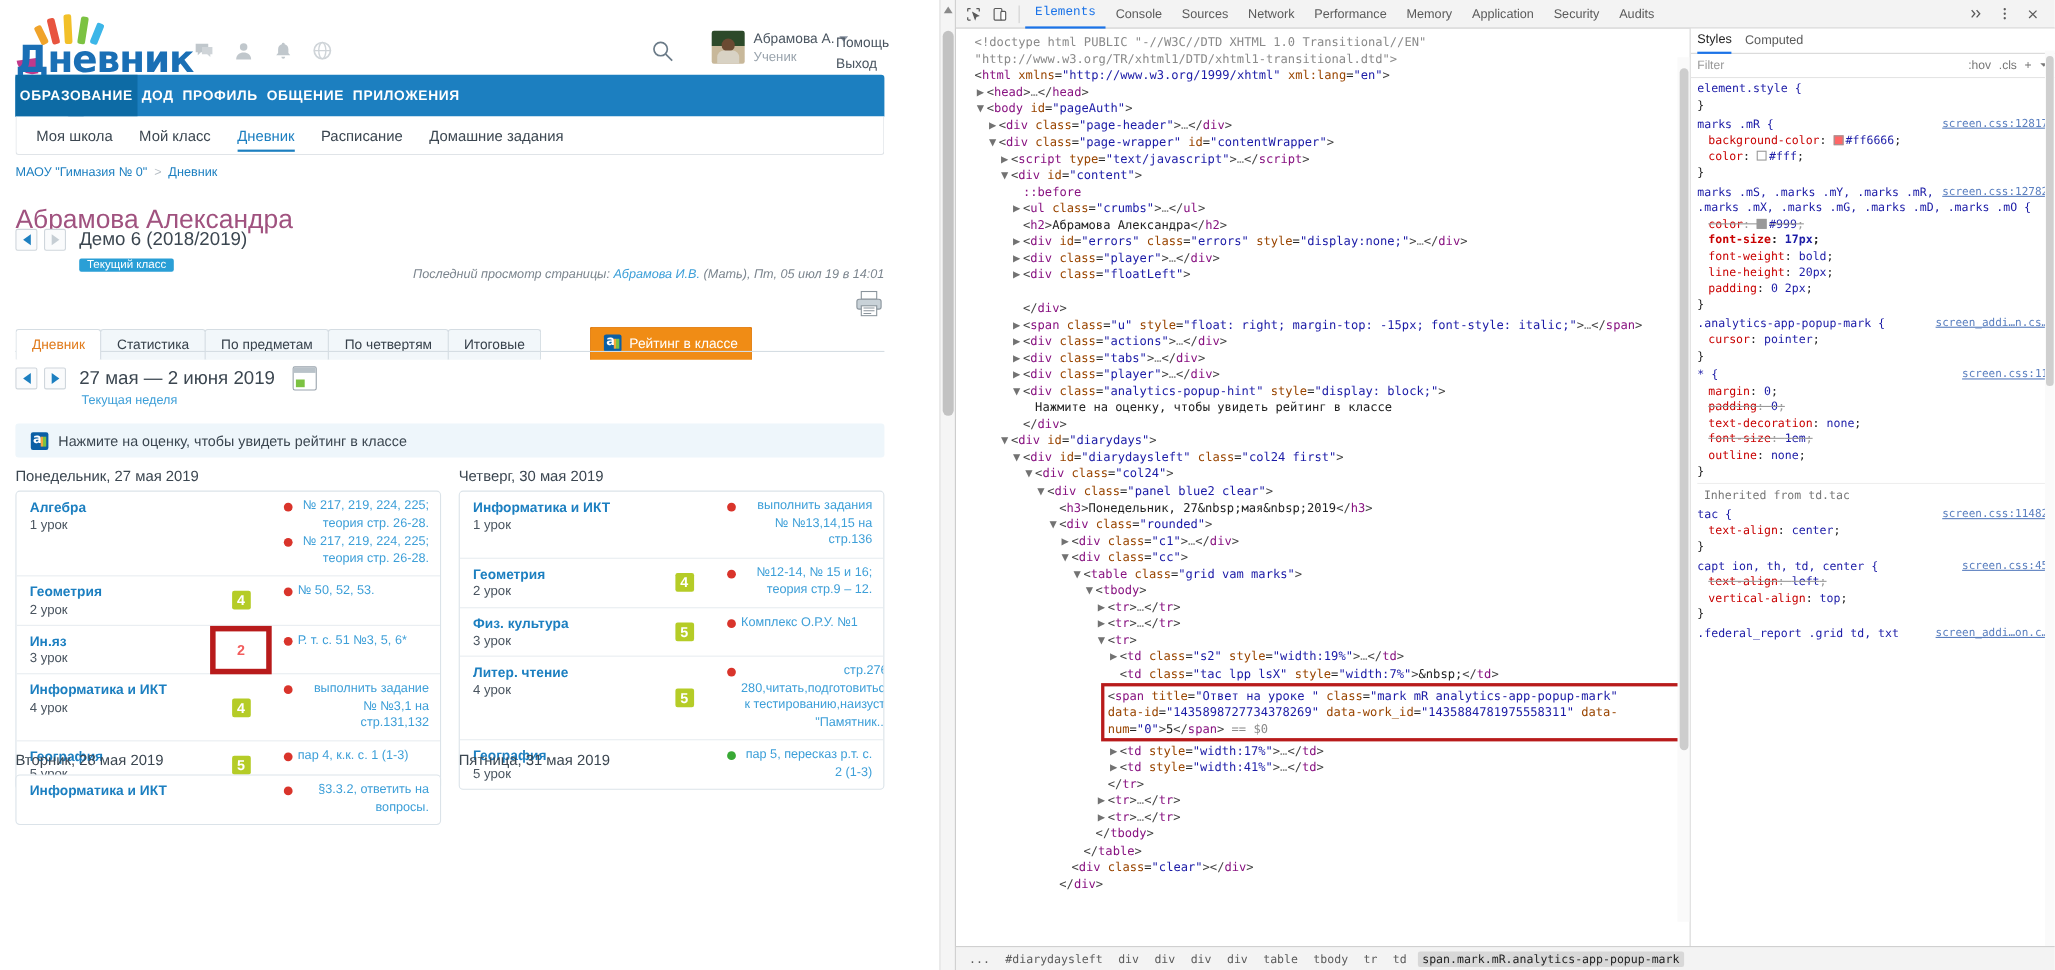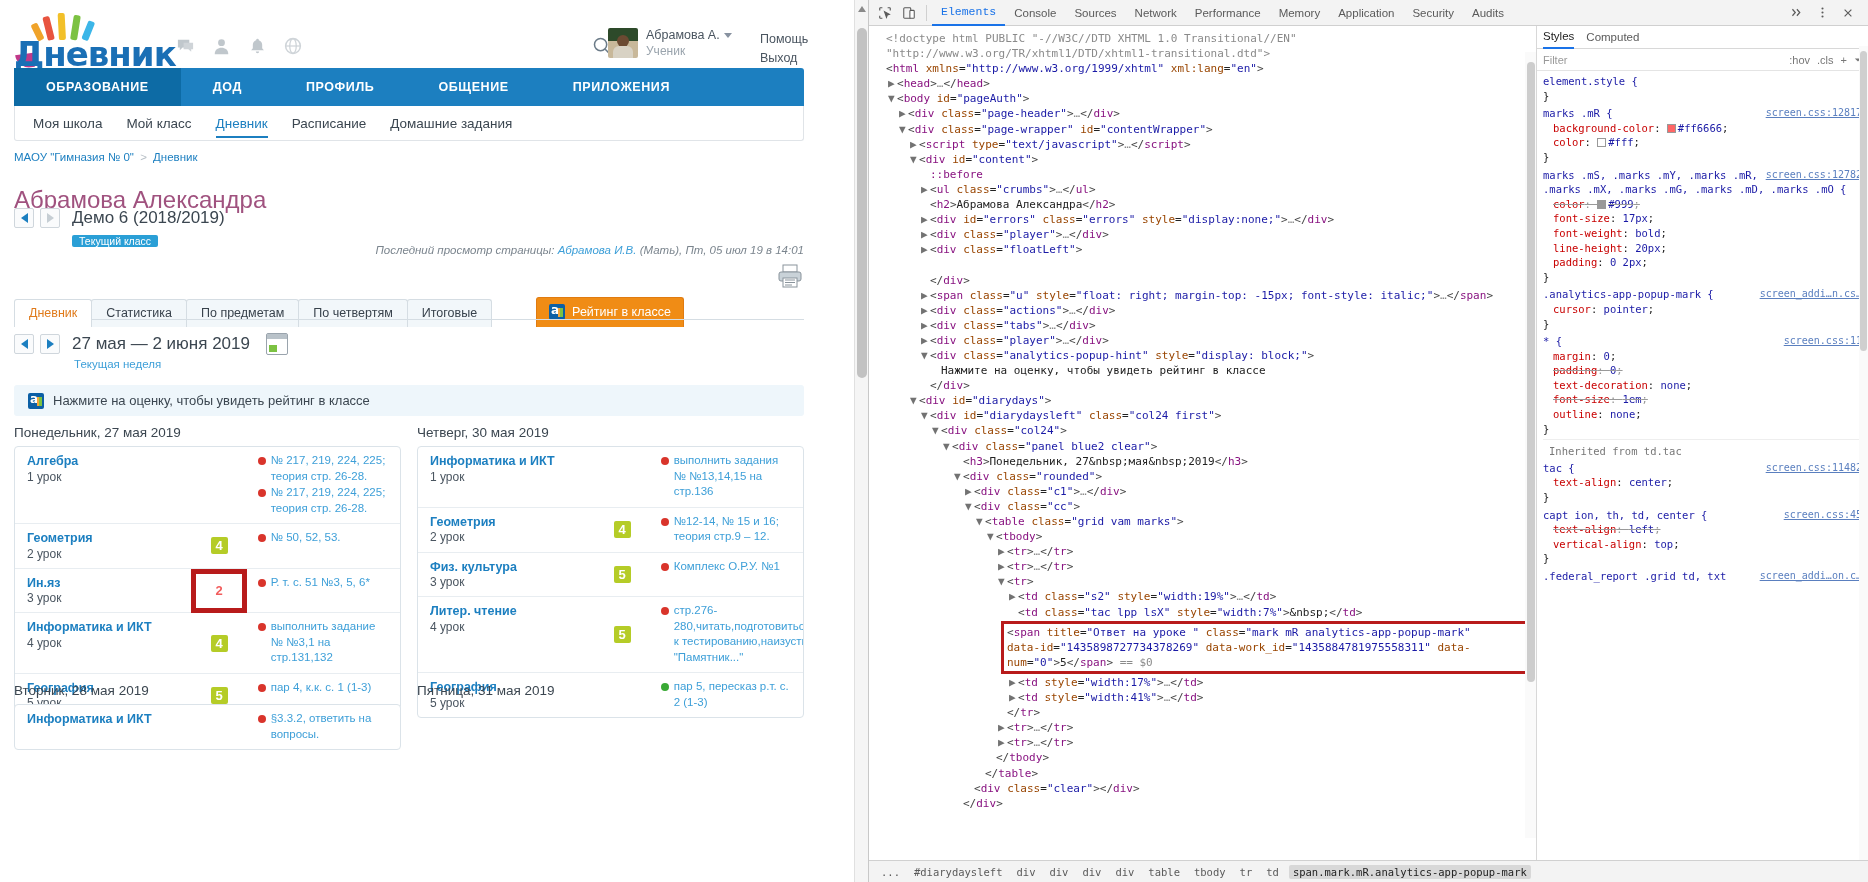--- a/index.html
+++ b/index.html
@@ -23,35 +23,35 @@
   .logo-swish { position:absolute; left:2px; top:44px; width:18px; height:14px; background:#c0398a;
                 border-radius: 0 0 0 14px; transform: rotate(-8deg); }
 
   .hdr-icons { position:absolute; left:175px; top:36px; display:flex; gap:16px; align-items:center; }
   .hdr-icons .ic { width:20px; height:20px; opacity:.55; display:flex; align-items:center; justify-content:center; }
   .hdr-icons svg { fill:#8e9aa3; }
 
   .search-btn { position:absolute; left:592px; top:36px; width:22px; height:22px; }
   .search-btn svg { stroke:#6b7b88; fill:none; stroke-width:1.6; }
 
-  .user-block { position:absolute; left:608px; top:28px; display:flex; align-items:flex-start; gap:8px; }
+  .user-block { position:absolute; left:647px; top:28px; display:flex; align-items:flex-start; gap:8px; }
   .avatar { width:30px; height:30px; border-radius:2px; overflow:hidden; position:relative;
             background: linear-gradient(#2d4a2a 0 45%, #c8b89a 45% 100%); }
   .avatar::before { content:''; position:absolute; left:9px; top:7px; width:12px; height:12px; border-radius:50%; background:#6b4a32; }
   .avatar::after { content:''; position:absolute; left:5px; top:18px; width:20px; height:12px; border-radius:6px 6px 0 0; background:#d8d2c4; }
   .user-names { line-height:1.25; }
   .user-name { font-size:12.5px; color:#4a5560; }
   .user-role { font-size:12px; color:#9aa4ad; }
   .caret-down { display:inline-block; width:0;height:0;border-left:4px solid transparent;border-right:4px solid transparent;border-top:5px solid #8892a0; margin-left:4px; vertical-align:middle;}
   .help-links { position:absolute; left:760px; top:30px; line-height:1.55; }
   .help-links a { display:block; font-size:12.5px; color:#4a5560; text-decoration:none; }
 
   .mainnav { position:absolute; left:14px; top:68px; width:790px; height:38px; background:#1c7fc0;
              border-radius:3px 3px 0 0; display:flex; align-items:center; }
-  .mainnav .mi { height:38px; display:flex; align-items:center; padding:0 32px; color:#fff; font-size:12.5px;
+  .mainnav .mi { height:38px; display:flex; align-items:center; padding:0 4px; color:#fff; font-size:12.5px;
                  font-weight:bold; letter-spacing:.6px; position:relative; }
   .mainnav .mi.active { background:#0d6ba5; }
   .mainnav .mi.active::after { content:''; position:absolute; left:50%; bottom:-7px; transform:translateX(-50%);
        width:0;height:0;border-left:8px solid transparent;border-right:8px solid transparent;border-top:8px solid #0d6ba5; }
 
   .subnav { position:absolute; left:14px; top:106px; width:790px; height:35px; background:#fff;
             border:1px solid #e0e4e8; border-top:none; border-radius:0 0 3px 3px; display:flex; align-items:center; padding-left:18px; gap:24px; }
   .subnav .si { font-size:13.5px; color:#3b4650; height:35px; display:flex; align-items:center; position:relative; }
   .subnav .si.active { color:#1c7fc0; }
   .subnav .si.active::after { content:''; position:absolute; left:0; right:0; bottom:3px; height:2px; background:#1c7fc0; }
@@ -109,21 +109,21 @@
   .lsub .no { font-size:12px; color:#4a5560; }
   .lmark { width:18%; display:flex; align-items:center; justify-content:center; position:relative; }
   .mk { display:inline-block; min-width:17px; text-align:center; font-size:13px; font-weight:bold;
         color:#fff; padding:1px 4px; border-radius:2px; }
   .mk.g { background:#b5cc27; }
   .mk.r { background:#fff; color:#f25d5d; }
   .mk-sel-box { position:absolute; left:50%; top:50%; transform:translate(-50%,-50%);
         width:56px; height:44px; border:5px solid #b81b1b; background:#fff; }
   .mk-sel-box .mk { position:relative; z-index:2; }
   .lhw { width:38%; padding:6px 10px 6px 4px; font-size:11.5px; color:#3d9fd8; line-height:1.35; }
-  .hw-item { display:flex; gap:5px; margin-bottom:1px; }
+  .hw-item { display:flex; gap:5px; margin-bottom:1px;text-align:right; }
   .dot { flex:0 0 auto; width:8px; height:8px; border-radius:50%; margin-top:4px; }
   .dot.red { background:#d9342b; }
   .dot.green { background:#39a935; }
   .nolesson { text-align:center; font-size:12.5px; color:#8a949c; padding:14px 0; }
 
   
   .devtools { width:1000px; height:882px; background:#fff; border-left:1px solid #c8c8c8;
               font-family:"DejaVu Sans Mono", monospace; position:relative; display:flex; flex-direction:column; }
   .dt-tabbar { height:26px; background:#f3f3f3; border-bottom:1px solid #d0d0d0; display:flex; align-items:center; padding:0 4px; }
   .dt-icbtn { width:24px;height:22px; display:flex;align-items:center;justify-content:center; }
@@ -596,21 +596,21 @@
             </div>
             <div style="margin-bottom: 3px;">
               <div><span class="st-src"><span class="st-srclink">screen.css:12817</span></span><span class="st-sel">marks .mR {</span></div>
               <div style="padding-left: 10px;"><span class="st-prop">background-color</span>: <span class="swatch" style="background:#ff6666"></span><span class="st-val">#ff6666</span>;</div>
               <div style="padding-left: 10px;"><span class="st-prop">color</span>: <span class="swatch" style="background:#ffffff"></span><span class="st-val">#fff</span>;</div>
               <div>}</div>
             </div>
             <div style="margin-bottom: 3px;">
               <div><span class="st-src"><span class="st-srclink">screen.css:12782</span></span><span class="st-sel">marks .mS, .marks .mY, .marks .mR, .marks .mX, .marks .mG, .marks .mD, .marks .mO {</span></div>
               <div class="st-strike" style="padding-left: 10px;"><span class="st-prop">color</span>: <span class="swatch" style="background:#999999"></span><span class="st-val">#999</span>;</div>
-              <div style="padding-left: 10px;"><span class="st-prop">font-size</span>: <span class="st-val">17px</span>;</div>
+              <div style="padding-left: 10px; font-weight: bold;"><span class="st-prop">font-size</span>: <span class="st-val">17px</span>;</div>
               <div style="padding-left: 10px;"><span class="st-prop">font-weight</span>: <span class="st-val">bold</span>;</div>
               <div style="padding-left: 10px;"><span class="st-prop">line-height</span>: <span class="st-val">20px</span>;</div>
               <div style="padding-left: 10px;"><span class="st-prop">padding</span>: <span class="st-val">0 2px</span>;</div>
               <div>}</div>
             </div>
             <div style="margin-bottom: 3px;">
               <div><span class="st-src"><span class="st-srclink">screen_addi…n.cs…</span></span><span class="st-sel">.analytics-app-popup-mark {</span></div>
               <div style="padding-left: 10px;"><span class="st-prop">cursor</span>: <span class="st-val">pointer</span>;</div>
               <div>}</div>
             </div>

